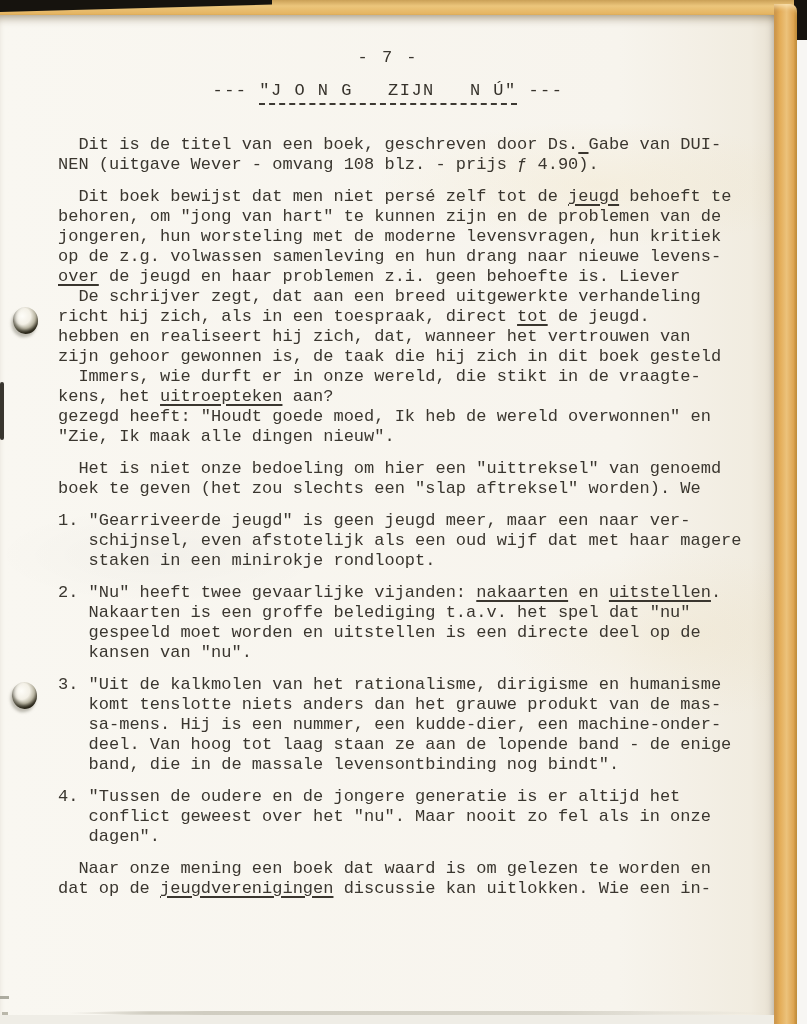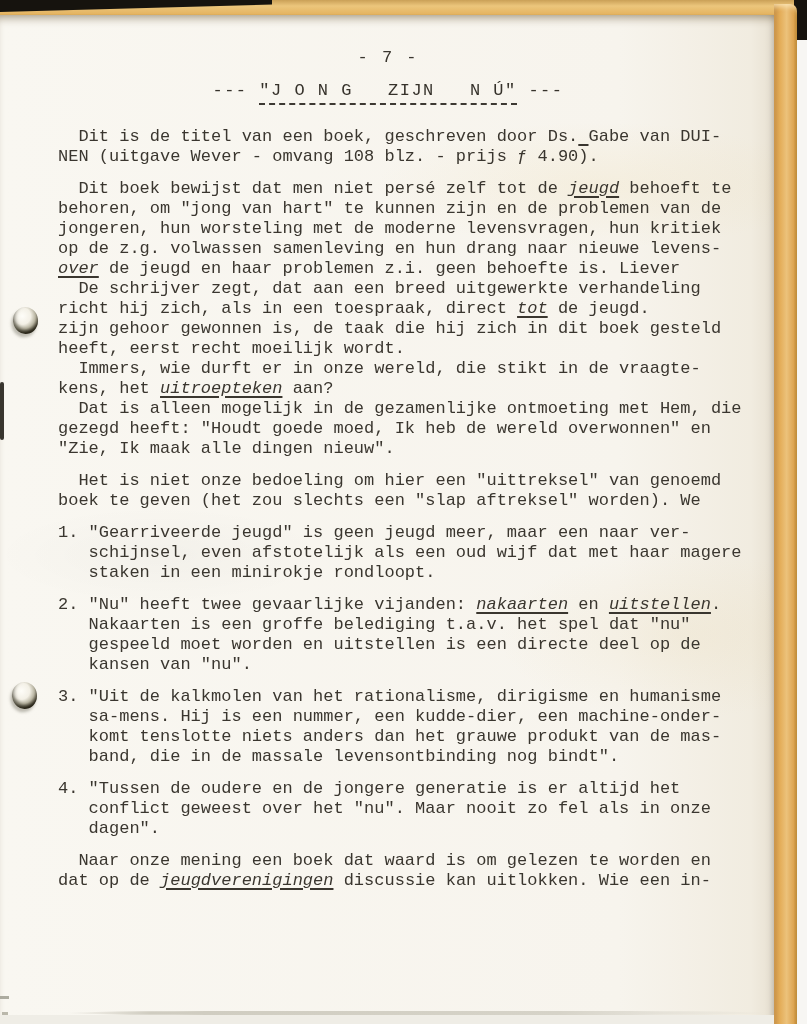--- a/index.html
+++ b/index.html
@@ -28,23 +28,23 @@
   .bottom-edge{position:absolute;left:66px;right:4px;bottom:9px;height:4px;border-radius:50% / 100%;
     background:linear-gradient(90deg,transparent,#cfccc0 12%,#d6d3c8 70%,transparent);}
   .below-edge{position:absolute;left:0;right:0;bottom:0;height:9px;background:#efede6;}
 
   
   .pagenum{position:absolute;left:58px;top:33px;width:660px;text-align:center;
     font-size:17px;letter-spacing:2px;color:#3a362f;}
   .title{position:absolute;left:58px;top:66px;width:660px;text-align:center;
     font-size:17px;letter-spacing:1.5px;color:#36322b;white-space:pre;}
   .title .tmain{border-bottom:2px dashed #3d3933;padding-bottom:3px;}
-  .docbody{position:absolute;left:58px;top:112px;width:706px;}
+  .docbody{position:absolute;left:58px;top:120px;width:706px;}
   .line{white-space:pre;font-size:17px;line-height:20px;color:#3a362f;}
-  .u{text-decoration:underline;text-underline-offset:3px;text-decoration-thickness:1.5px;font-style:italic;}
+  .u{text-decoration:underline;text-underline-offset:3px;text-decoration-thickness:1.5px;}
   .block.gap{margin-top:12px;}
 
   
   .hole{position:absolute;width:25px;height:27px;border-radius:50%;
     background:radial-gradient(circle at 40% 32%,#fefdf8 0%,#f3f0e6 35%,#b9b5a2 55%,#4a4536 72%,#171409 88%);
     box-shadow:-2px 3px 3px rgba(80,78,60,.35), inset 2px -3px 4px rgba(20,18,8,.55);
     transform:rotate(-8deg);}
   .hole1{left:13px;top:307px;}
   .hole2{left:12px;top:682px;}
   .left-mark{position:absolute;left:0;top:382px;width:4px;height:58px;background:#23201a;border-radius:2px;opacity:.9;}
@@ -72,47 +72,47 @@
         <div class="block gap">
           <div class="line"><span>  Dit boek bewijst dat men niet persé zelf tot de </span><span class="u">jeugd</span><span> behoeft te</span></div>
           <div class="line"><span>behoren, om "jong van hart" te kunnen zijn en de problemen van de</span></div>
           <div class="line"><span>jongeren, hun worsteling met de moderne levensvragen, hun kritiek</span></div>
           <div class="line"><span>op de z.g. volwassen samenleving en hun drang naar nieuwe levens-</span></div>
         </div>
         <div class="block">
           <div class="line"><span class="u">over</span><span> de jeugd en haar problemen z.i. geen behoefte is. Liever</span></div>
           <div class="line"><span>  De schrijver zegt, dat aan een breed uitgewerkte verhandeling</span></div>
           <div class="line"><span>richt hij zich, als in een toespraak, direct </span><span class="u">tot</span><span> de jeugd.</span></div>
+          <div class="line"><span>hebben en realiseert hij zich, dat, wanneer het vertrouwen van</span></div>
           <div class="line"><span>zijn gehoor gewonnen is, de taak die hij zich in dit boek gesteld</span></div>
-          <div class="line"><span>heeft, eerst recht moeilijk wordt.</span></div>
           <div class="line"><span>  Immers, wie durft er in onze wereld, die stikt in de vraagte-</span></div>
           <div class="line"><span>kens, het </span><span class="u">uitroepteken</span><span> aan?</span></div>
-          <div class="line"><span>  Dat is alleen mogelijk in de gezamenlijke ontmoeting met Hem, die</span></div>
           <div class="line"><span>gezegd heeft: "Houdt goede moed, Ik heb de wereld overwonnen" en</span></div>
           <div class="line"><span>"Zie, Ik maak alle dingen nieuw".</span></div>
         </div>
         <div class="block gap">
           <div class="line"><span>  Het is niet onze bedoeling om hier een "uittreksel" van genoemd</span></div>
           <div class="line"><span>boek te geven (het zou slechts een "slap aftreksel" worden). We</span></div>
         </div>
         <div class="block gap">
           <div class="line"><span>1. "Gearriveerde jeugd" is geen jeugd meer, maar een naar ver-</span></div>
           <div class="line"><span>   schijnsel, even afstotelijk als een oud wijf dat met haar magere</span></div>
           <div class="line"><span>   staken in een minirokje rondloopt.</span></div>
         </div>
         <div class="block gap">
           <div class="line"><span>2. "Nu" heeft twee gevaarlijke vijanden: </span><span class="u">nakaarten</span><span> en </span><span class="u">uitstellen</span><span>.</span></div>
           <div class="line"><span>   Nakaarten is een groffe belediging t.a.v. het spel dat "nu"</span></div>
           <div class="line"><span>   gespeeld moet worden en uitstellen is een directe deel op de</span></div>
           <div class="line"><span>   kansen van "nu".</span></div>
         </div>
         <div class="block gap">
           <div class="line"><span>3. "Uit de kalkmolen van het rationalisme, dirigisme en humanisme</span></div>
+          <div class="line"><span>   komt tenslotte niets anders dan het grauwe produkt van de mas-</span></div>
           <div class="line"><span>   sa-mens. Hij is een nummer, een kudde-dier, een machine-onder-</span></div>
-          <div class="line"><span>   komt tenslotte niets anders dan het grauwe produkt van de mas-</span></div>
+          <div class="line"><span>   deel. Van hoog tot laag staan ze aan de lopende band - de enige</span></div>
           <div class="line"><span>   band, die in de massale levensontbinding nog bindt".</span></div>
         </div>
         <div class="block gap">
           <div class="line"><span>4. "Tussen de oudere en de jongere generatie is er altijd het</span></div>
           <div class="line"><span>   conflict geweest over het "nu". Maar nooit zo fel als in onze</span></div>
           <div class="line"><span>   dagen".</span></div>
         </div>
         <div class="block gap">
           <div class="line"><span>  Naar onze mening een boek dat waard is om gelezen te worden en</span></div>
           <div class="line"><span>dat op de </span><span class="u">jeugdverenigingen</span><span> discussie kan uitlokken. Wie een in-</span></div>

